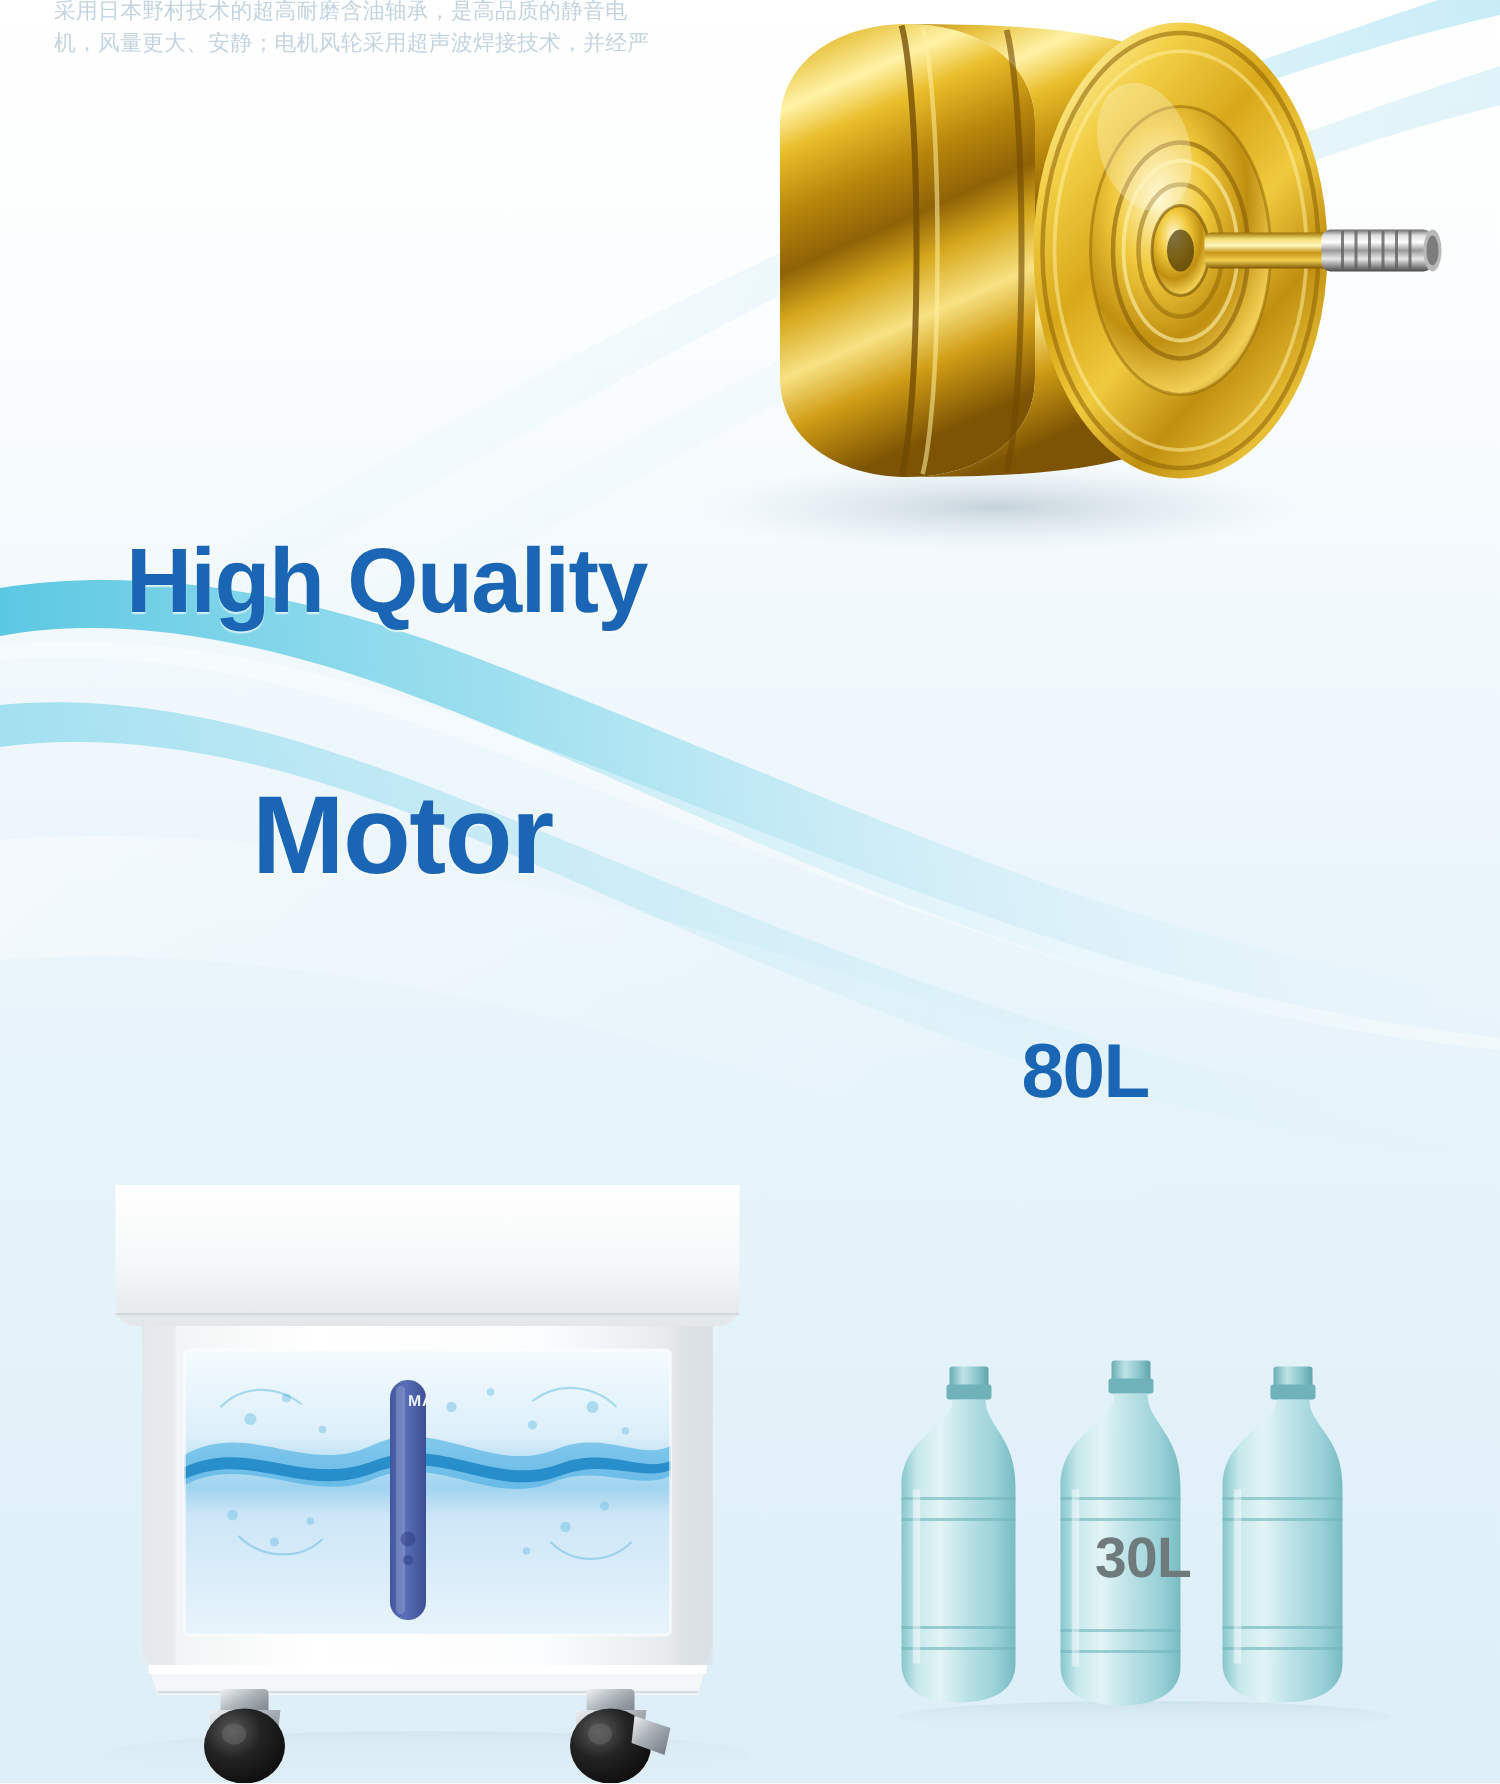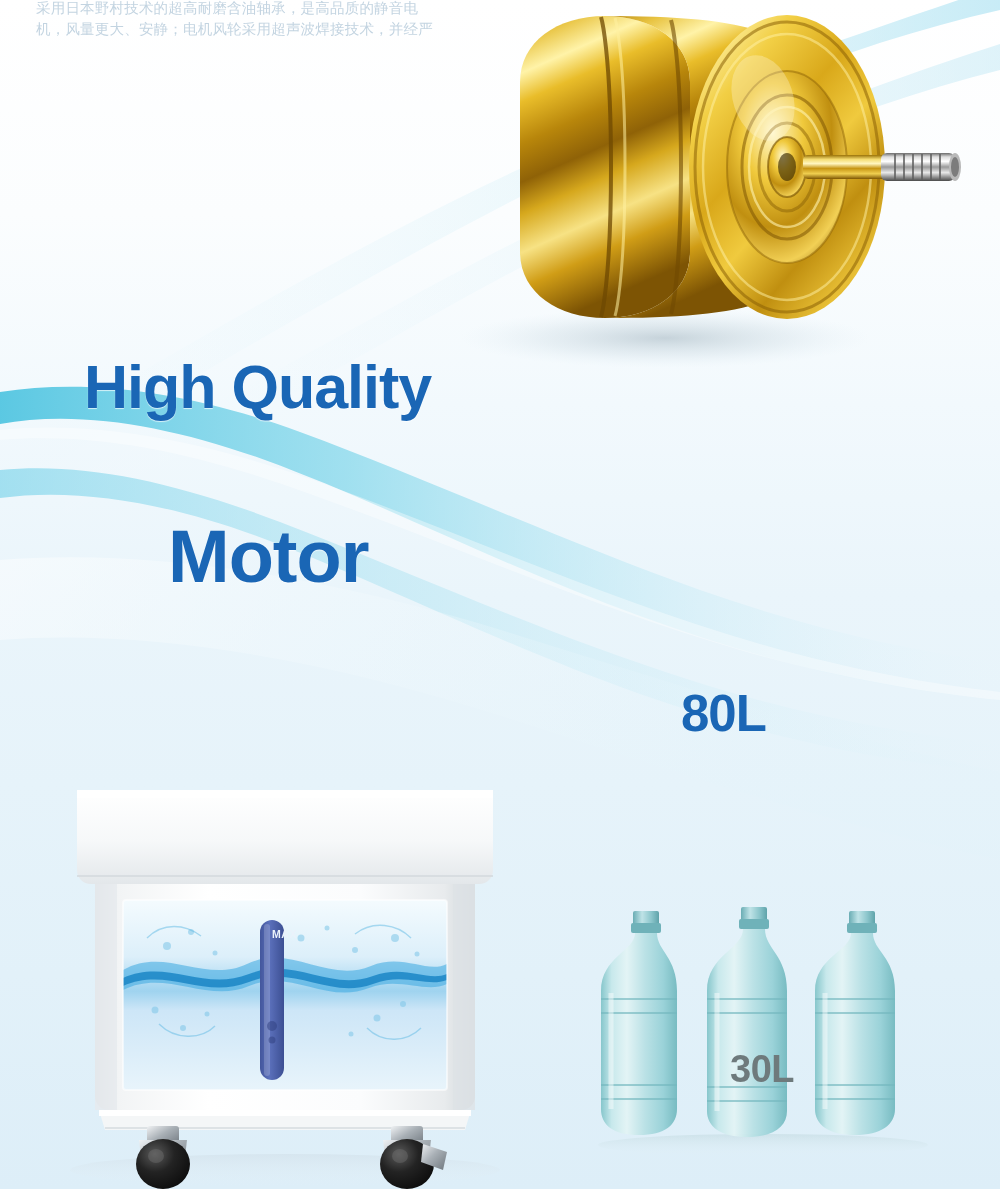--- a/index.html
+++ b/index.html
@@ -58,21 +58,20 @@
     letter-spacing:.6px;
   }
 
   
   .bottles-wrap{position:absolute;left:585px;top:895px;width:355px;height:260px;}
   .bottles-wrap svg{width:100%;height:100%;display:block;}
   .bottle-label{
     position:absolute;left:730px;top:1018px;
     font-size:38px;font-weight:bold;color:#6e7a7c;
     letter-spacing:-.5px;
-    margin-top:30px;
   }
 </style>
 </head>
 <body>
 
 <div id="page">
 
   <div class="bg-layer">
     <svg viewBox="0 0 1000 1189" preserveAspectRatio="none">
       <defs>

